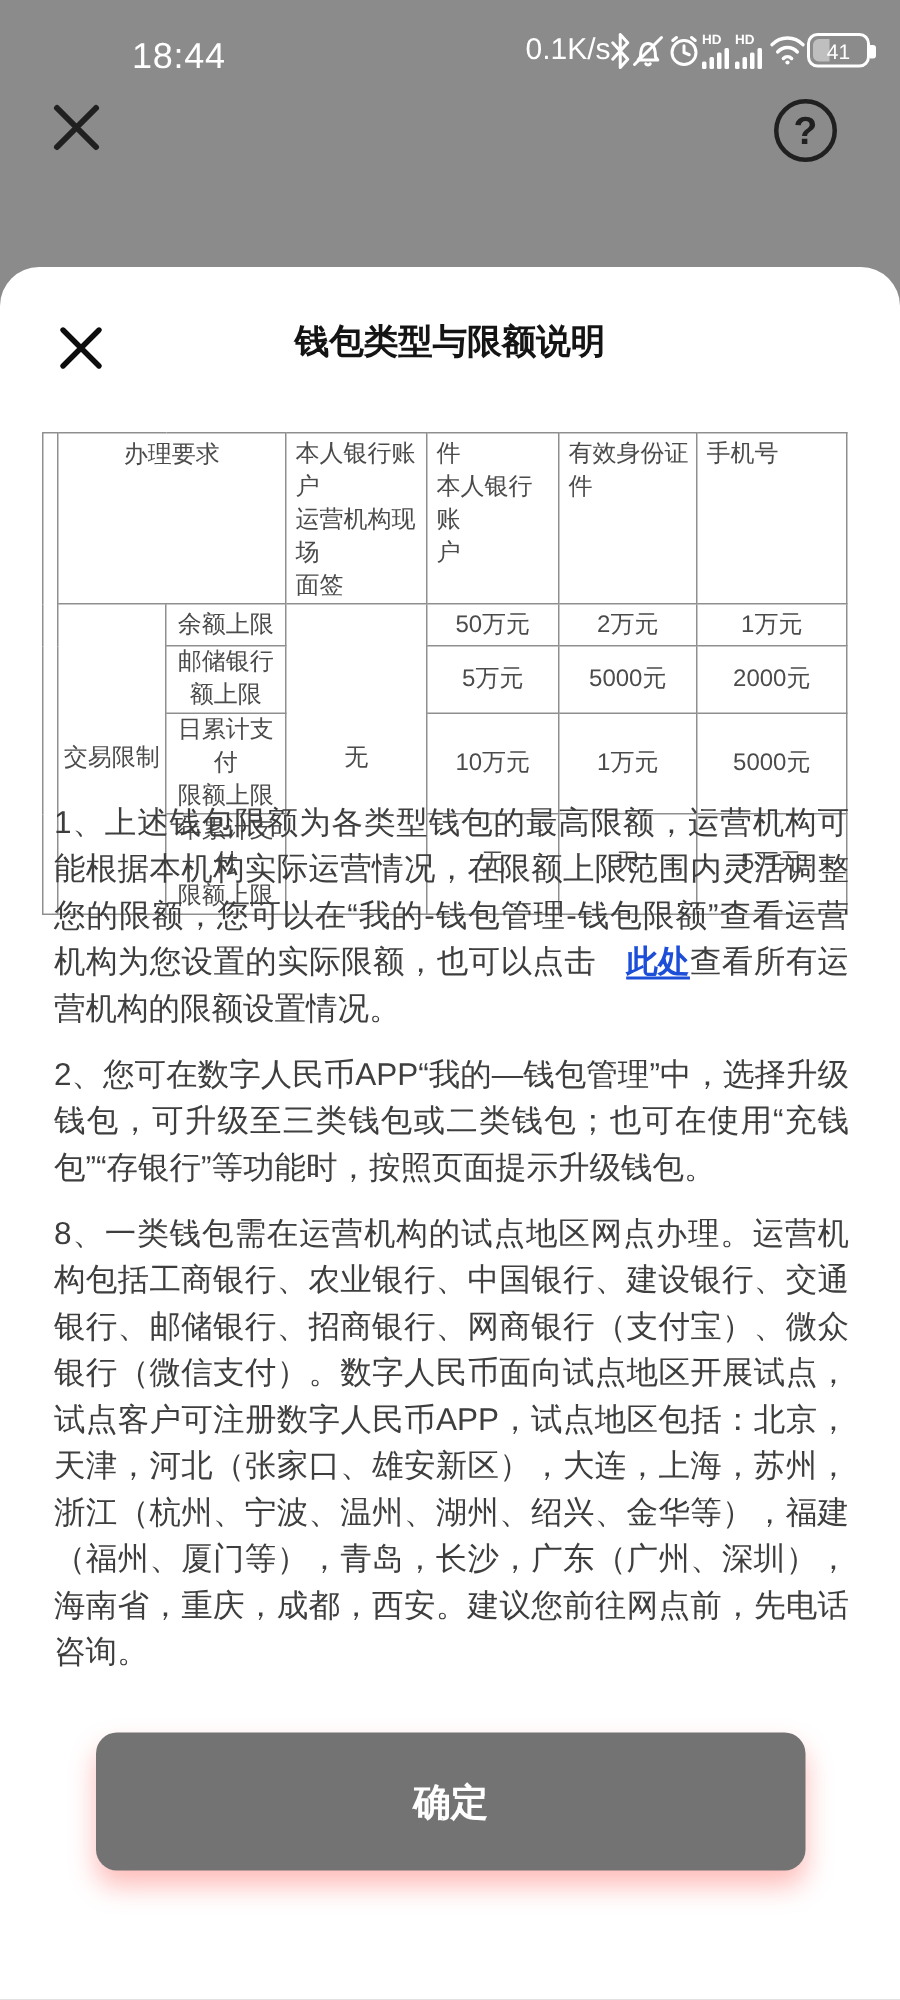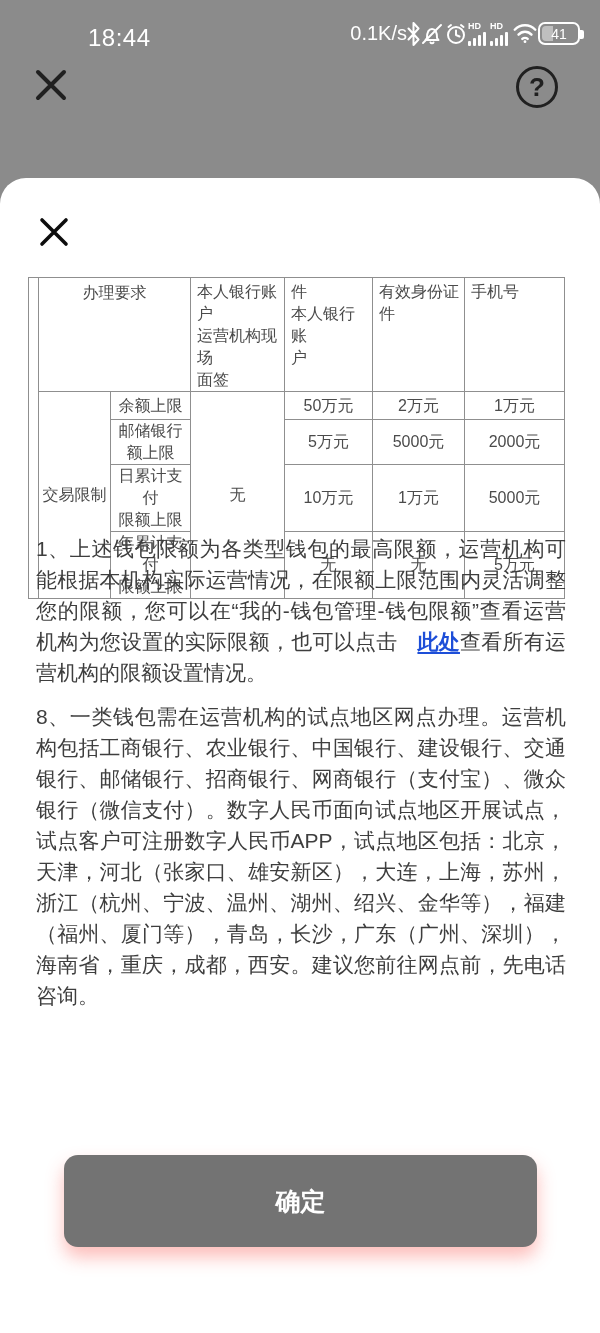--- a/index.html
+++ b/index.html
@@ -33,21 +33,21 @@
                 color:#202020; font-size:26px; font-weight:700; cursor:pointer; }
 
   
   .modal { position:absolute; left:0; top:178px; width:600px; height:1155px;
            background:#ffffff; border-radius:26px 26px 0 0; }
   .modal-close { position:absolute; left:38px; top:38px; width:32px; height:32px; cursor:pointer; }
   .modal-title { position:absolute; left:0; right:0; top:34px; text-align:center;
                  font-size:23px; font-weight:700; color:#141414; }
 
   
-  .limit-table { position:absolute; left:28px; top:99px; border-collapse:collapse;
+  .limit-table { position:absolute; left:28px; top:110px; border-collapse:collapse;
                  color:#4b4b4b; font-size:16px; table-layout:fixed;padding-left:20px; }
   .limit-table td { border:1px solid #8f8f8f; white-space:pre-line; line-height:22px; }
   .th { vertical-align:top; text-align:left; padding:3px 4px 0 6px; }
   .th-center { vertical-align:top; text-align:center; padding-top:4px; }
   .cell-c { text-align:center; vertical-align:middle; }
   .row-h1 { height:75px; } .row-h2 { height:28px; } .row-h3 { height:44px; }
   .row-h4 { height:45px; } .row-h5 { height:45px; }
 
   
   .notes { position:absolute; left:36px; top:355px; width:530px;
@@ -135,20 +135,21 @@
   <span>?</span>
 </div>
 
 <div class="modal">
 
   <div class="modal-close">
     <svg width="32" height="32" viewBox="0 0 32 32" stroke="#0d0d0d" stroke-width="3.6" stroke-linecap="round">
       <path d="M4 4 L28 28 M28 4 L4 28"></path>
     </svg>
   </div>
+  <div class="modal-title">钱包类型与限额说明</div>
 
   <table class="limit-table">
     <colgroup>
       <col style="width:10px">
         <col style="width:72px">
         <col style="width:80px">
       <col style="width:94px">
         <col style="width:88px">
         <col style="width:92px">
         <col style="width:100px">
@@ -194,19 +195,20 @@
 限额上限</td>
       <td class="cell-c">无</td>
       <td class="cell-c">无</td>
       <td class="cell-c">5万元</td>
     </tr>
   </tbody>
     </table>
 
   <div class="notes">
     <p><span>1、上述钱包限额为各类型钱包的最高限额，运营机构可能根据本机构实际运营情况，在限额上限范围内灵活调整您的限额，您可以在“我的-钱包管理-钱包限额”查看运营机构为您设置的实际限额，也可以点击</span><span class="here-link">此处</span><span>查看所有运营机构的限额设置情况。</span></p>
+    <p>2、您可在数字人民币APP“我的—钱包管理”中，选择升级钱包，可升级至三类钱包或二类钱包；也可在使用“充钱包”“存银行”等功能时，按照页面提示升级钱包。</p>
     <p><span>8、一类钱包需在运营机构的试点地区网点办理。运营机构包括工商银行、农业银行、中国银行、建设银行、交通银行、邮储银行、招商银行、网商银行（支付宝）、微众银行（微信支付）。数字人民币面向试点地区开展试点，试点客户可注册数字人民币APP，试点地区包括：</span><span class="cities">北京，天津，河北（张家口、雄安新区），大连，上海，苏州，浙江（杭州、宁波、温州、湖州、绍兴、金华等），福建（福州、厦门等），青岛，长沙，广东（广州、深圳），海南省，重庆，成都，西安。</span><span>建议您前往网点前，先电话咨询。</span></p>
   </div>
 
   <button class="confirm-btn">
     <span>确定</span>
   </button>
 </div>
 
 </body></html>

